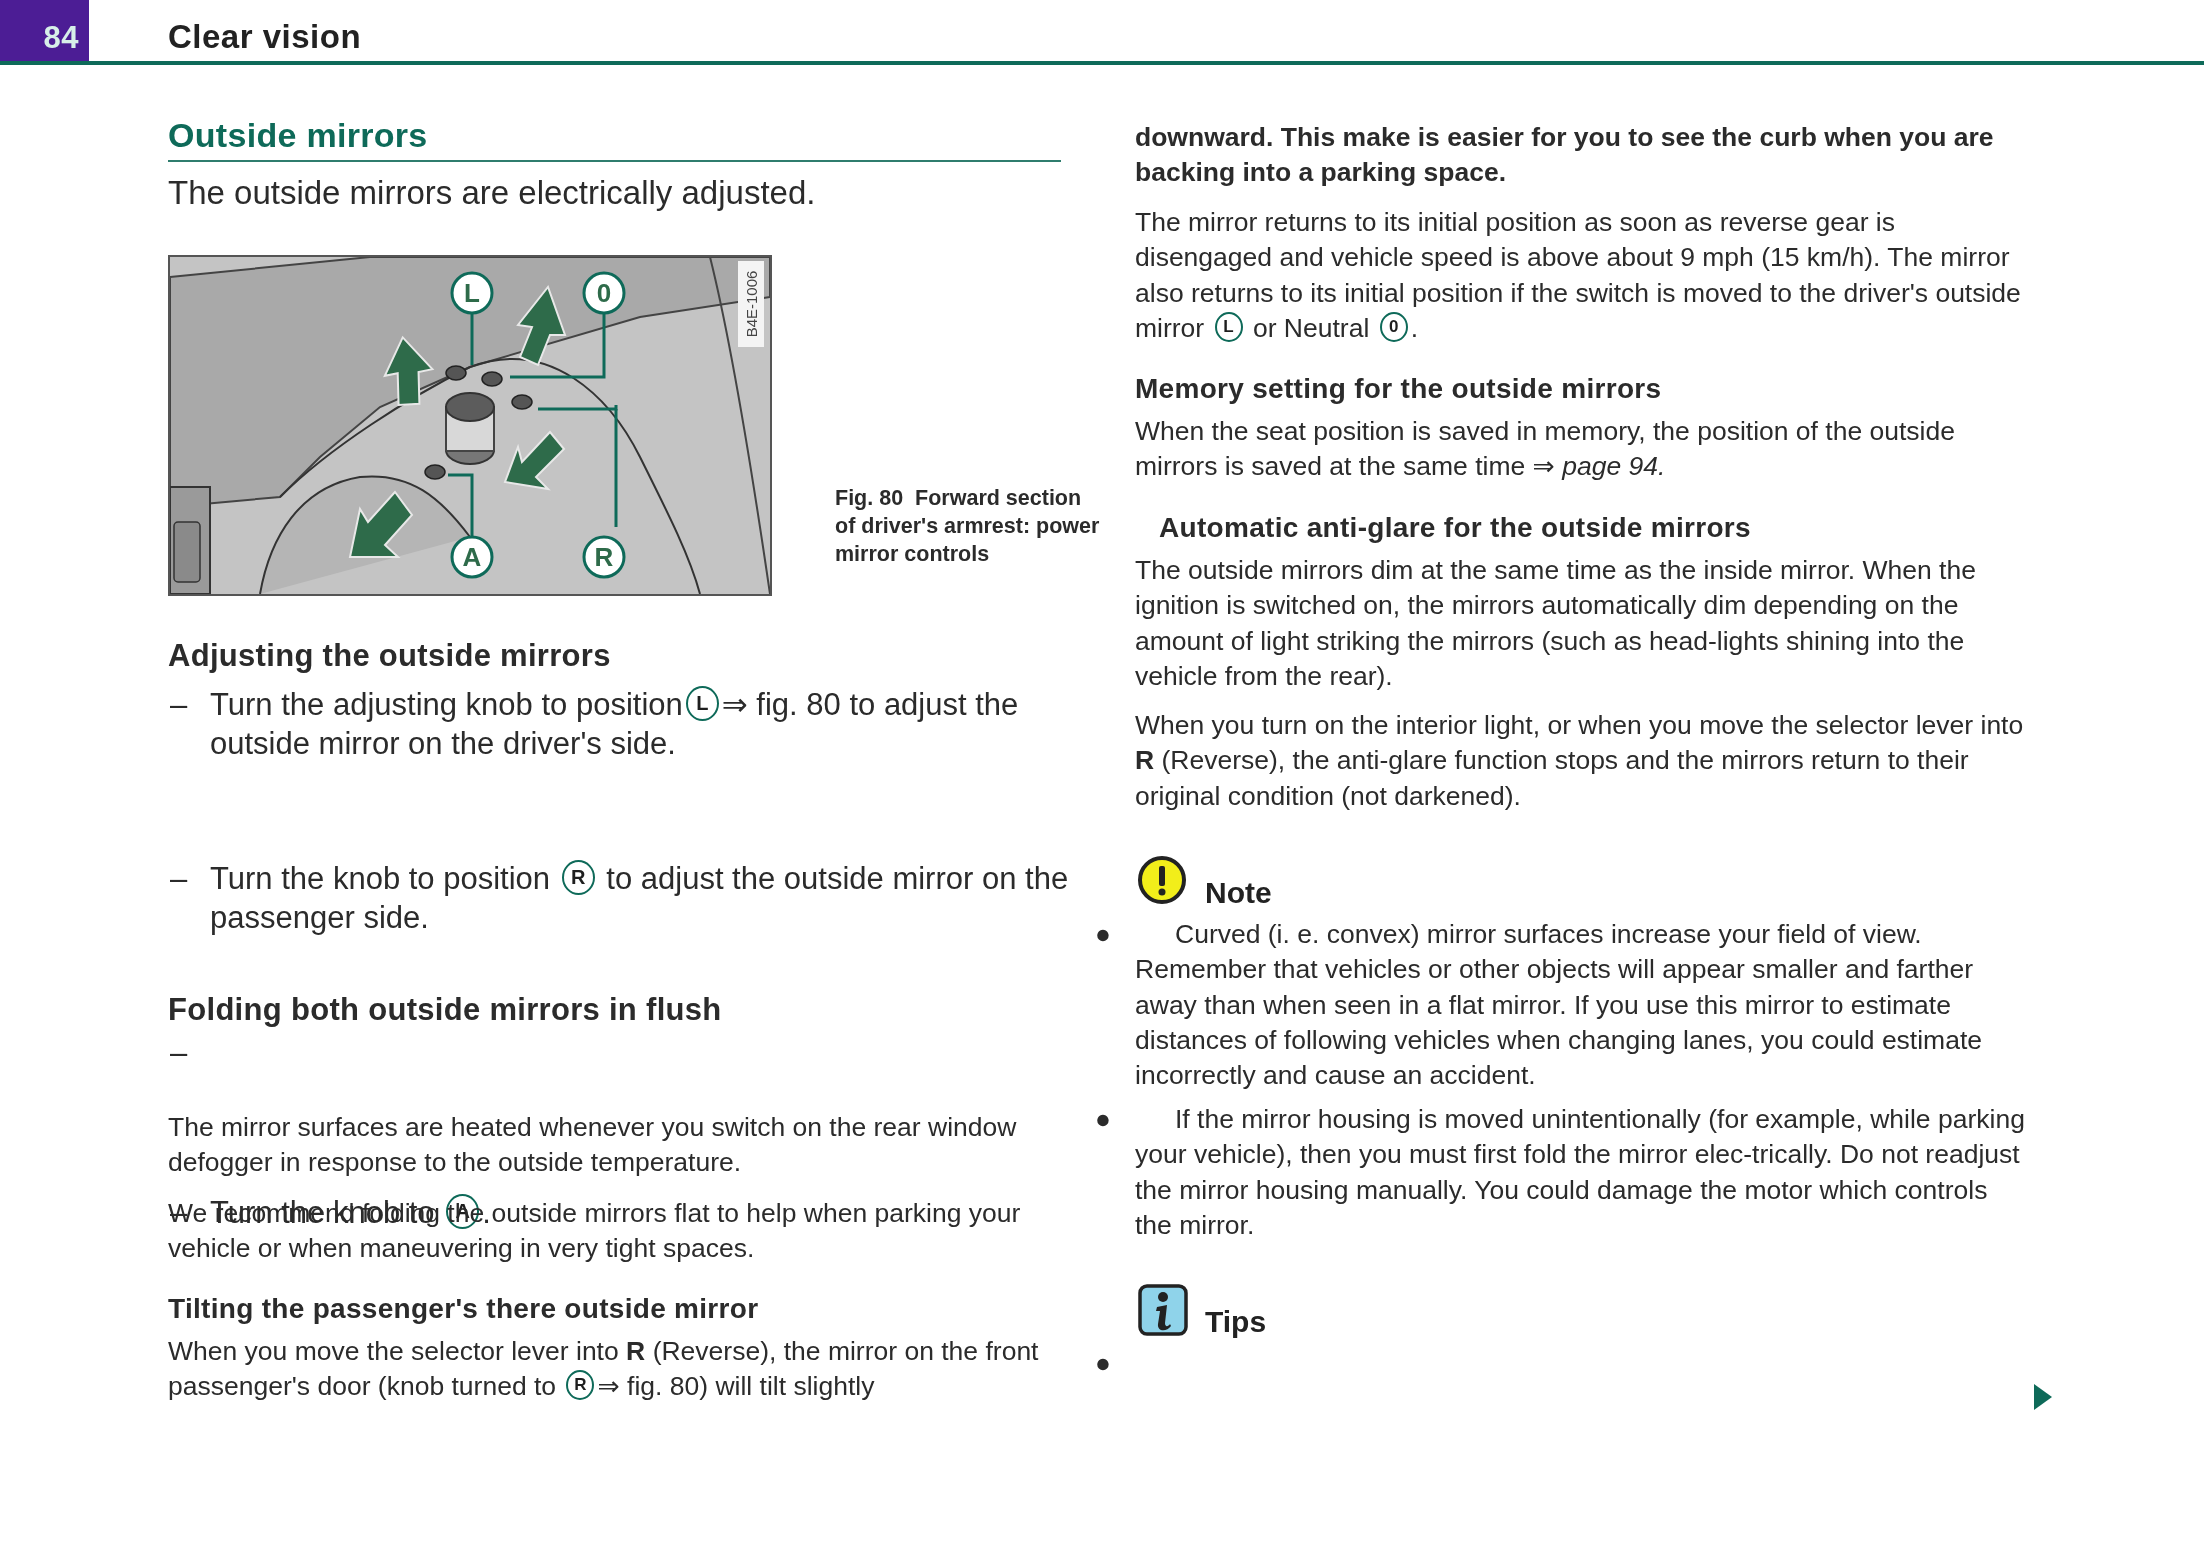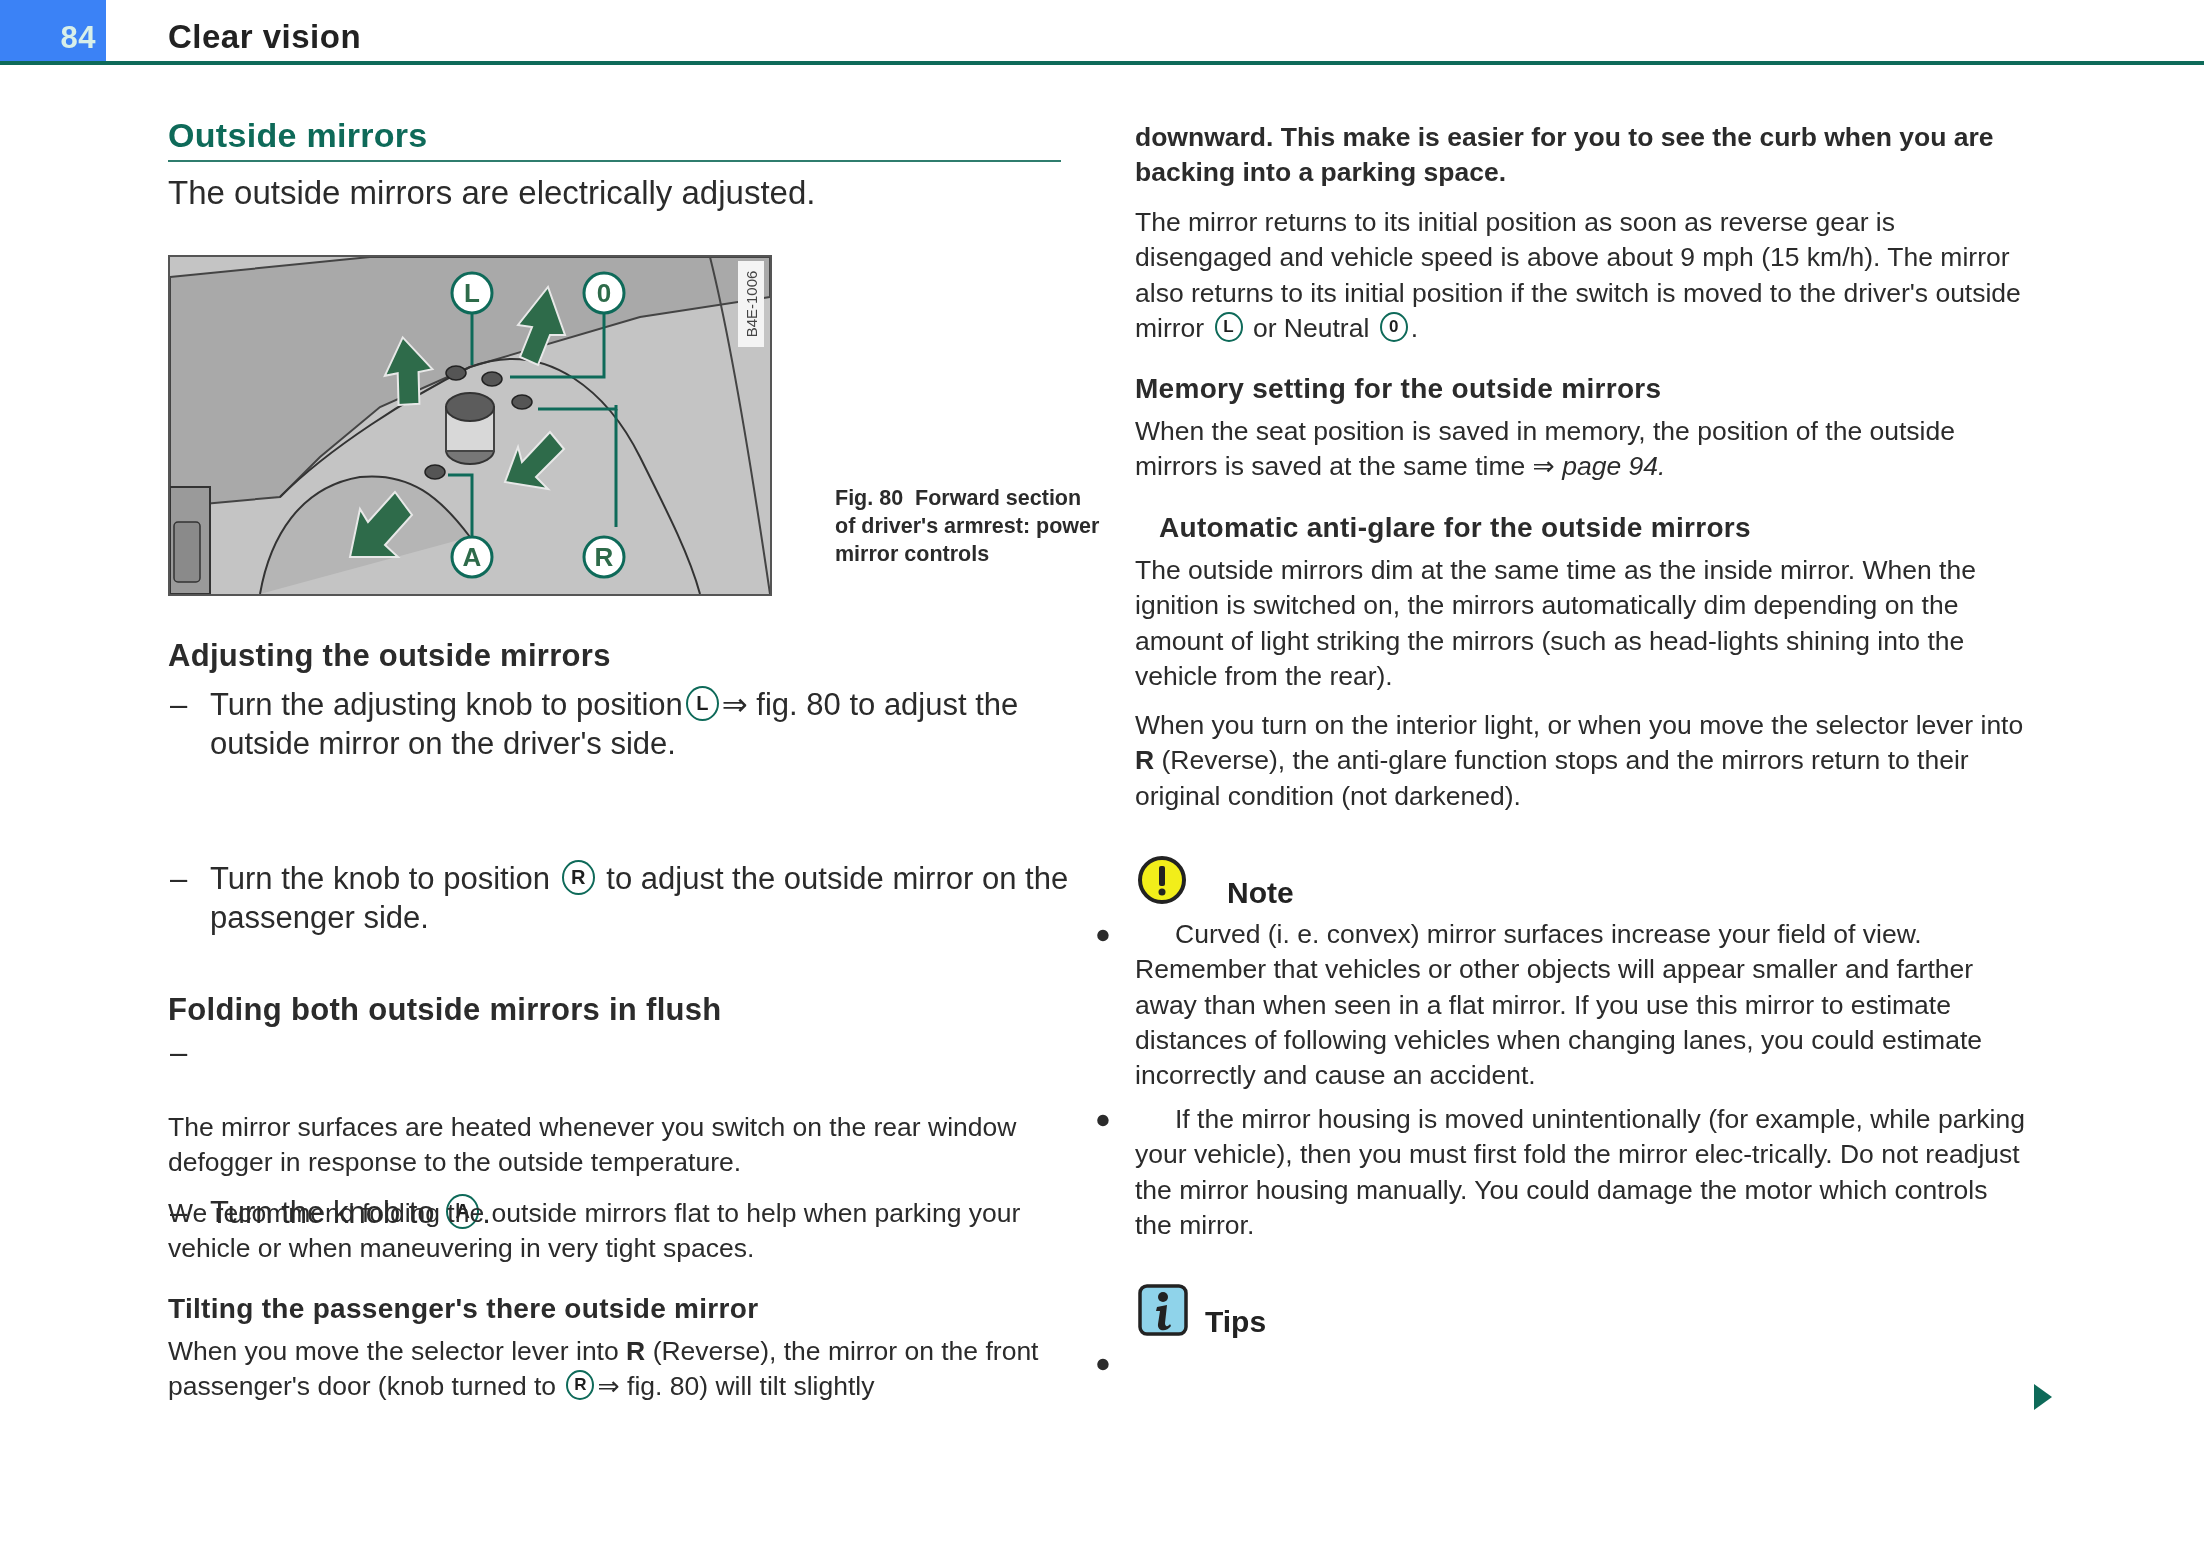--- a/index.html
+++ b/index.html
@@ -1,21 +1,21 @@
 <!DOCTYPE html>
 <html><head>
 <meta charset="utf-8">
 <style>
   html, body { margin:0; padding:0; background:#ffffff; }
   body { width:2204px; height:1560px; position:relative; overflow:hidden;
          font-family:"Liberation Sans", "DejaVu Sans", sans-serif; color:#2b2b2b; }
   .abs { position:absolute; }
 
   
-  #page-num-block { left:0; top:0; width:106px; height:65px; background:#3b82f6; }
+  #page-num-block { left:0; top:0; width:89px; height:65px; background:#4c1d95; }
   #page-num { position:absolute; right:10px; top:20px; font-size:31px; font-weight:bold; color:#d7efe9; letter-spacing:0.5px; }
   #header-rule { left:0; top:61px; width:2204px; height:4px; background:#0e6a59; }
   #header-title { left:168px; top:18px; font-size:33px; font-weight:bold; color:#222; letter-spacing:0.5px; }
 
   
   .col-left { left:168px; width:893px; }
   .col-right { left:1135px; width:895px; }
 
   #section-title { top:116px; font-size:34px; font-weight:bold; color:#0e6a59; letter-spacing:0.3px; }
   #section-rule { left:168px; top:160px; width:893px; height:2px; background:#2f7d6e; }
@@ -159,21 +159,21 @@
   <span>When you turn on the interior light, or when you move the selector lever into</span> <b>R</b> <span>(Reverse), the anti-glare function stops and the mirrors return to their original condition (not darkened).</span>
 </div>
 
 <div class="abs note-icon" style="left:1137px; top:855px;">
   <svg width="50" height="50" viewBox="0 0 50 50">
     <circle cx="25" cy="25" r="22" fill="#f2ee1a" stroke="#222" stroke-width="4"></circle>
     <rect x="22" y="11" width="6" height="20" rx="2" fill="#222"></rect>
     <circle cx="25" cy="37" r="3.5" fill="#222"></circle>
   </svg>
 </div>
-<div class="abs note-head" style="left:1205px; top:876px;margin-left:22px;">Note</div>
+<div class="abs note-head" style="left:1205px; top:876px;">Note</div>
 
 <div class="abs col-right para" style="top:917px; text-indent:40px;">
   <span style="position:absolute; left:-40px; text-indent:0;">●</span><span>Curved (i. e. convex) mirror surfaces increase your field of view. Remember that vehicles or other objects will appear smaller and farther away than when seen in a flat mirror. If you use this mirror to estimate distances of following vehicles when changing lanes, you could estimate incorrectly and cause an accident.</span>
 </div>
 <div class="abs col-right para" style="top:1102px; text-indent:40px;">
   <span style="position:absolute; left:-40px; text-indent:0;">●</span><span>If the mirror housing is moved unintentionally (for example, while parking your vehicle), then you must first fold the mirror elec-trically. Do not readjust the mirror housing manually. You could damage the motor which controls the mirror.</span>
 </div>
 
 <div class="abs note-icon" style="left:1137px; top:1283px;">
   <svg width="52" height="54" viewBox="0 0 52 54">

